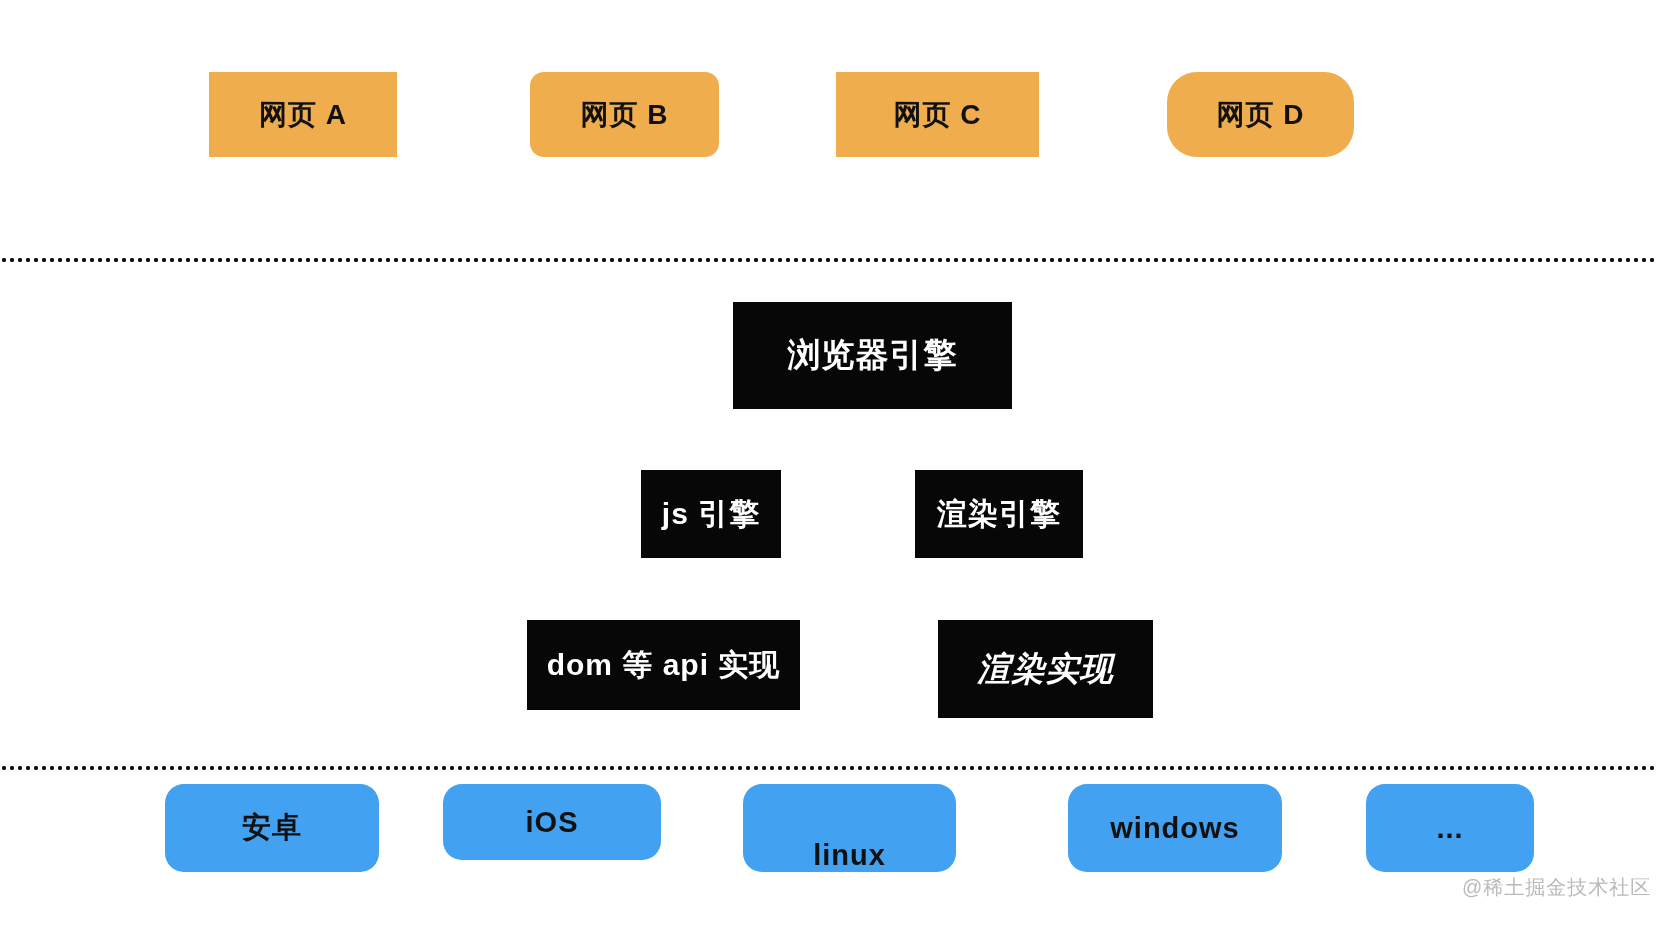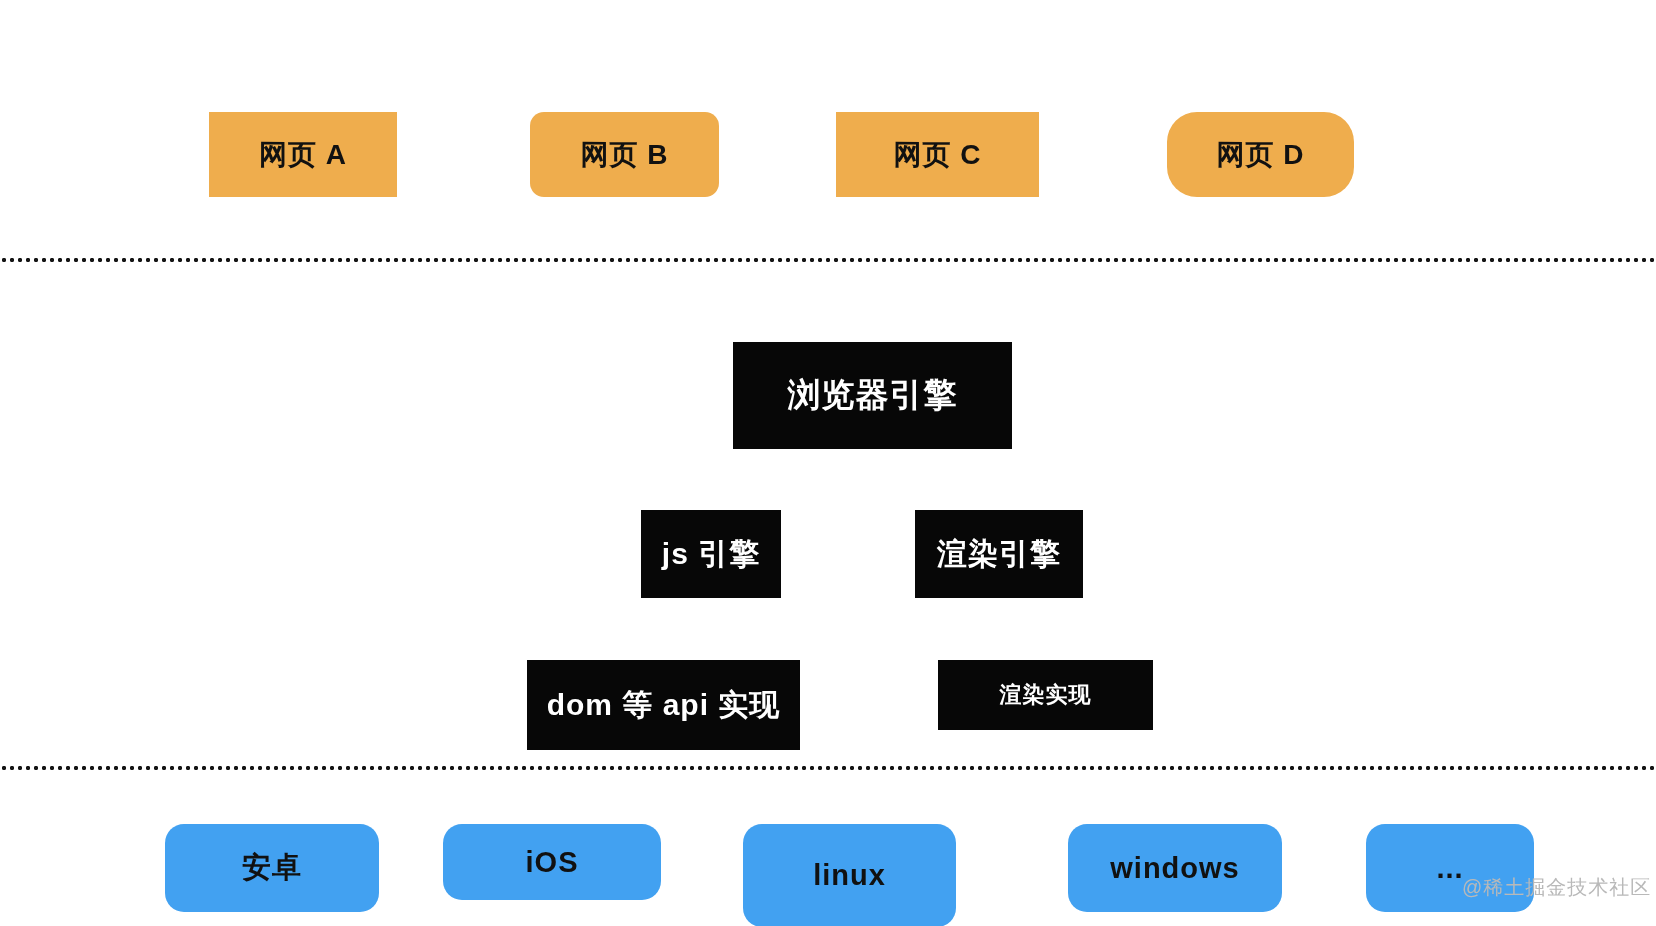--- a/index.html
+++ b/index.html
@@ -17,21 +17,20 @@
   }
   .box {
     position: absolute;
     display: flex;
     align-items: center;
     justify-content: center;
     font-weight: bold;
     text-align: center;
     letter-spacing: 1px;
     white-space: nowrap;
-    margin-top: 40px;
   }
   .webpage-box {
     background: var(--webpage-box-bg, #EFAD4D);
     color: var(--box-text-dark, #111111);
     font-size: 28px;
   }
   .engine-box {
     background: var(--engine-box-bg, #070707);
     color: var(--box-text-light, #ffffff);
     text-align: center;
@@ -89,33 +88,33 @@
   <div class="box engine-box" style="left:641px; top:470px; width:140px; height:88px; font-size:30px;">
     <span>js 引擎</span>
   </div>
   <div class="box engine-box" style="left:915px; top:470px; width:168px; height:88px; font-size:30px;">
     <span>渲染引擎</span>
   </div>
 
   <div class="box engine-box" style="left:527px; top:620px; width:273px; height:90px; font-size:30px;">
     <span>dom 等 api 实现</span>
   </div>
-  <div class="box engine-box" style="left:938px; top:620px; width:215px; height:70px; font-size:22px;">
+  <div class="box engine-box" style="left:938px; top:620px; width:215px; height:98px; font-size:33px;font-style:italic;">
     <span>渲染实现</span>
   </div>
 
   <div class="dotline" style="top:765px;"></div>
 
   <div class="box os-box" style="left:165px; top:784px; width:214px; height:88px;">
     <span>安卓</span>
   </div>
   <div class="box os-box" style="left:443px; top:784px; width:218px; height:76px;">
     <span>iOS</span>
   </div>
-  <div class="box os-box" style="left:743px; top:784px; width:213px; height:103px;">
+  <div class="box os-box" style="left:743px; top:784px; width:213px; height:88px;align-items:flex-end;">
     <span>linux</span>
   </div>
   <div class="box os-box" style="left:1068px; top:784px; width:214px; height:88px;">
     <span>windows</span>
   </div>
   <div class="box os-box" style="left:1366px; top:784px; width:168px; height:88px;">
     <span>...</span>
   </div>
 
   <div class="watermark">@稀土掘金技术社区</div>

